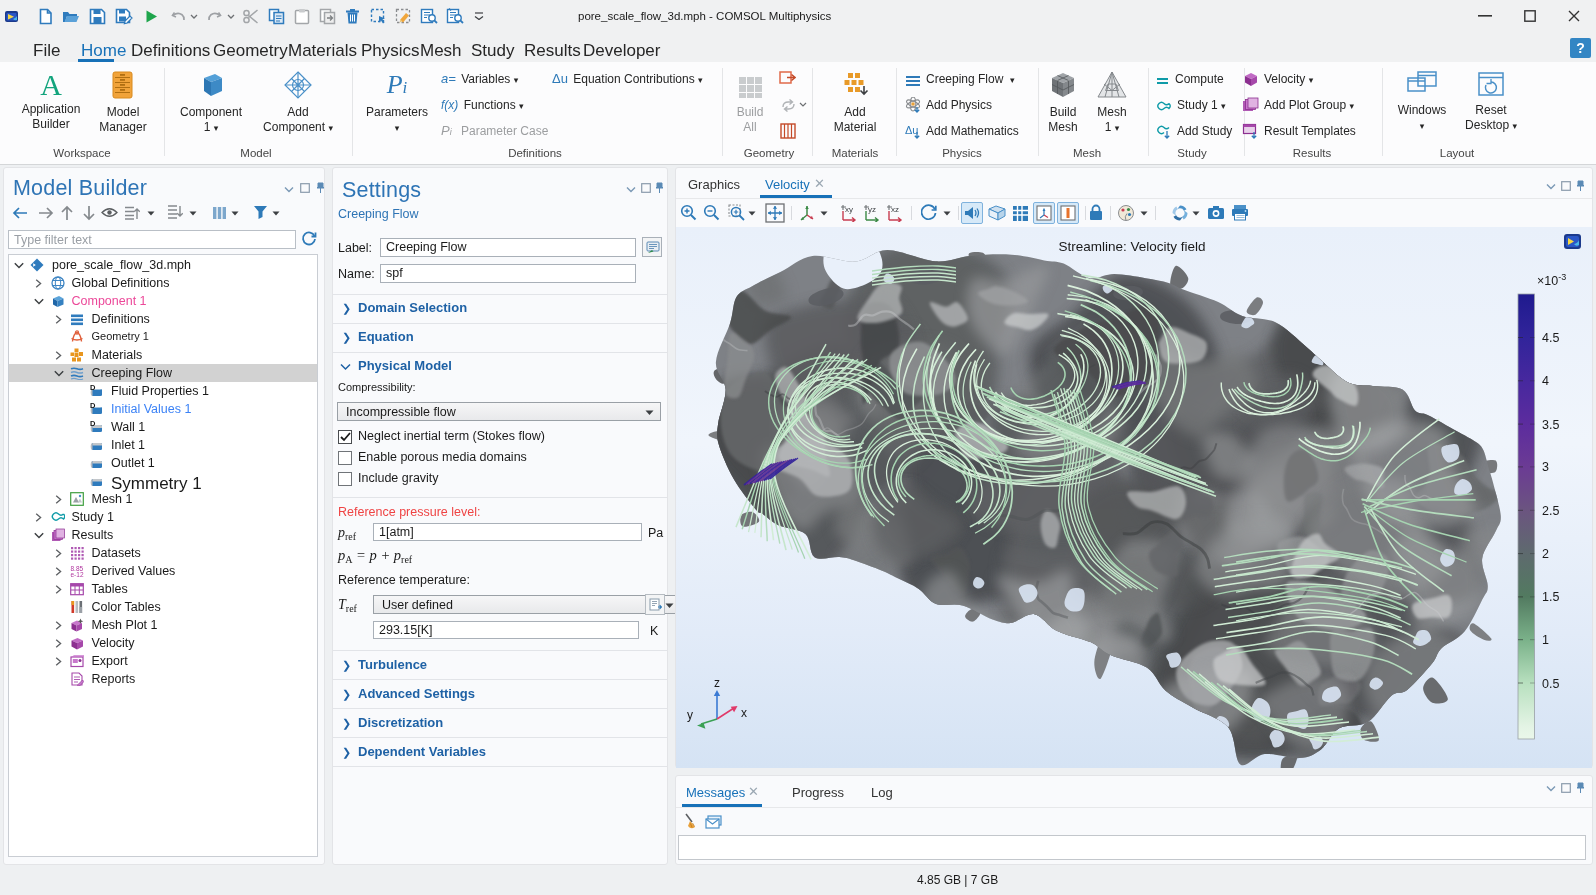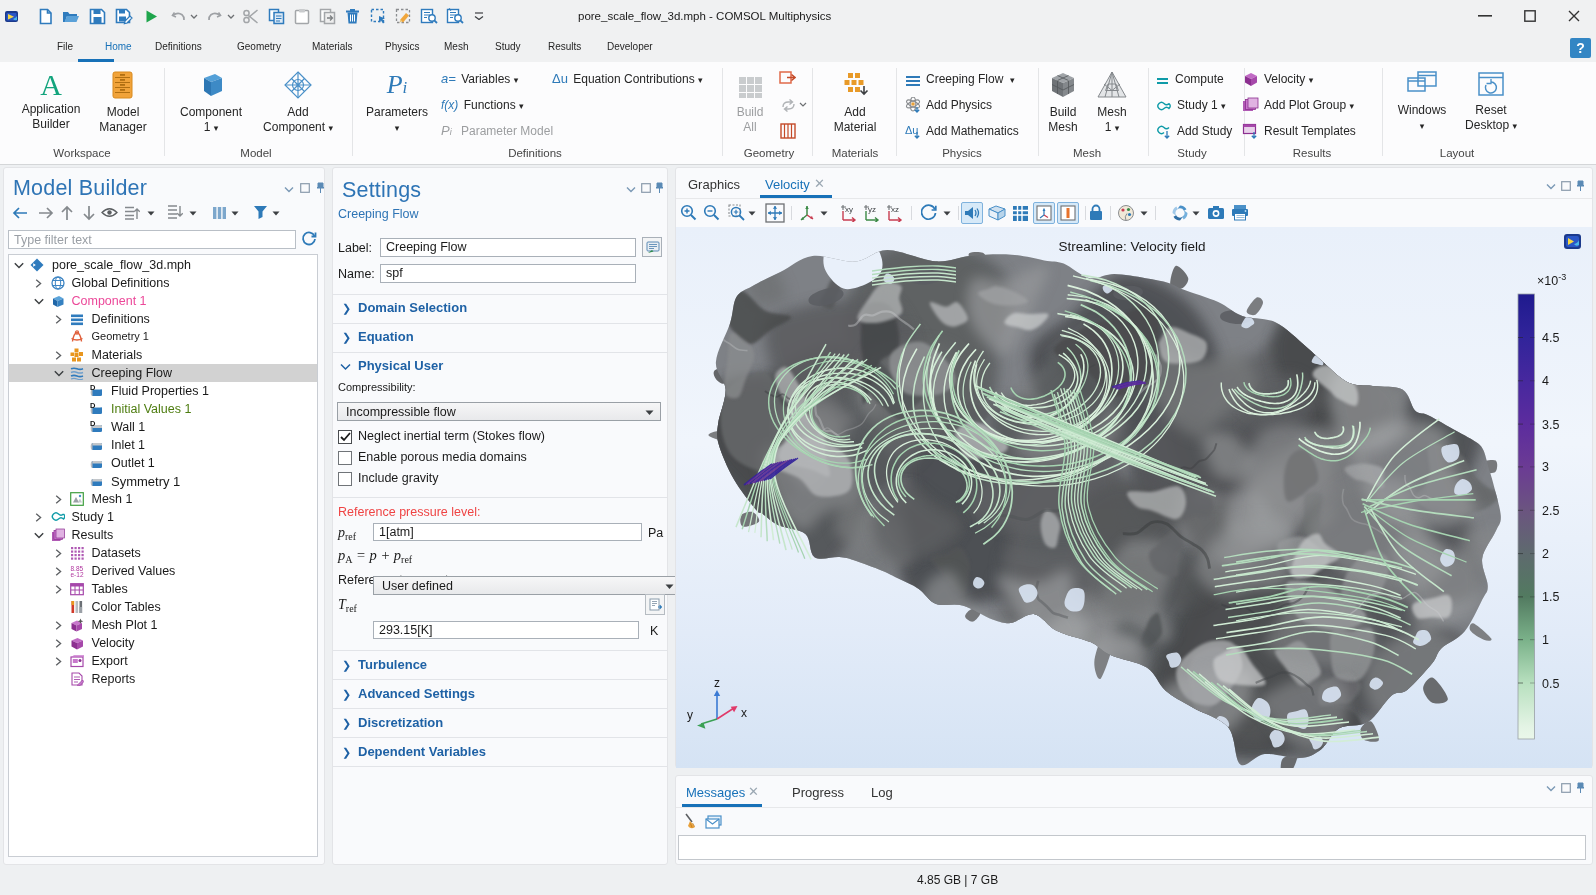--- a/index.html
+++ b/index.html
@@ -1,21 +1,21 @@
 <!DOCTYPE html>
 <html><head>
 <meta charset="utf-8">
 <style>
 * { margin:0; padding:0; box-sizing:border-box; }
 html,body { width:1596px; height:895px; overflow:hidden; font-family:"Liberation Sans", sans-serif; }
 body { position:relative; background:#eef0f2; }
 .abs { position:absolute; }
 #titlebar { left:0; top:0; width:1596px; height:32px; background:#f0f1f2; }
 #menubar { left:0; top:32px; width:1596px; height:30px; background:#f0f1f2; }
-.menuitem { position:absolute; top:9px; font-size:10px; color:#262626;margin-left:24px; }
+.menuitem { position:absolute; top:9px; font-size:17px; color:#262626; }
 #ribbon { left:0; top:62px; width:1596px; height:103px; background:#fcfcfd; border-bottom:1px solid #d4d6d8; }
 .rsep { position:absolute; top:6px; width:1px; height:88px; background:#e4e5e7; }
 .rgl { position:absolute; top:85px; font-size:11.5px; color:#454545; text-align:center; width:120px; margin-left:-60px; }
 .bigbtn { position:absolute; top:8px; text-align:center; font-size:12px; color:#262626; width:110px; margin-left:-55px; }
 .bigbtn svg { display:inline-block; }
 .bigbtn .lbl { margin-top:2px; line-height:15px; }
 .rowbtn { position:absolute; font-size:12px; color:#262626; white-space:nowrap; height:18px; line-height:18px; }
 .rowbtn svg { display:inline-block; vertical-align:-4px; margin-right:5px; }
 .dis { color:#9c9ea0 !important; }
 .panel { position:absolute; background:#f9fafc; border:1px solid #e3e4e7; border-radius:3px; }
@@ -229,21 +229,21 @@
       </svg>
     <div class="lbl">Add<br>Component <span class="chev" style="font-size:9px">▾</span></div>
   </div>
 
   <div class="bigbtn" style="left:397px">
     <div style="font-size:26px;line-height:30px;color:#2e7ab8;font-style:italic;font-family:'Liberation Serif',serif;">P<span style="font-size:17px">i</span></div>
     <div class="lbl">Parameters<br><span class="chev" style="font-size:9px">▾</span></div>
   </div>
   <div class="rowbtn" style="left:441px;top:8px"><span style="color:#2e7ab8;font-size:13px;font-style:italic;">a=</span> <span style="margin-left:2px">Variables <span class="chev" style="font-size:9px">▾</span></span></div>
   <div class="rowbtn" style="left:441px;top:34px"><span style="color:#2e7ab8;font-size:12px;font-style:italic;">f(x)</span> <span style="margin-left:2px">Functions <span class="chev" style="font-size:9px">▾</span></span></div>
-  <div class="rowbtn dis" style="left:441px;top:60px"><span style="font-size:13px;font-style:italic;">P<span style="font-size:9px">i</span></span> <span style="margin-left:6px">Parameter Model</span></div>
+  <div class="rowbtn dis" style="left:441px;top:60px"><span style="font-size:13px;font-style:italic;">P<span style="font-size:9px">i</span></span> <span style="margin-left:6px">Parameter Case</span></div>
   <div class="rowbtn" style="left:552px;top:8px"><span style="color:#2e7ab8;font-size:13px;">Δu</span> <span style="margin-left:2px">Equation Contributions <span class="chev" style="font-size:9px">▾</span></span></div>
 
   <div class="bigbtn dis" style="left:750px">
     <svg width="30" height="30" viewBox="0 0 30 30">
         <g fill="#c9ccce">
           <rect x="4" y="7" width="7" height="7"></rect>
           <rect x="12" y="7" width="7" height="7"></rect>
           <rect x="20" y="7" width="7" height="7"></rect>
           <rect x="4" y="15" width="7" height="7"></rect>
           <rect x="12" y="15" width="7" height="7"></rect>
@@ -513,21 +513,21 @@
         <path d="M3.5 5 h8 l0.6 1 h-8.6 z" fill="#9fc1dd"></path>
         <text x="1" y="6" font-size="7.5" font-weight="bold" fill="#111" font-family="Liberation Sans">D</text>
       </svg>
     <div class="abs" style="left:102px;top:128.9px;font-size:12.5px;color:#1a1a1a;white-space:nowrap">Fluid Properties 1</div>
     <svg class="abs" style="left:80px;top:146.9px" width="14" height="14" viewBox="0 0 14 14">
         <ellipse cx="3.5" cy="8.5" rx="1.8" ry="3.5" fill="#b9bdc2"></ellipse>
         <path d="M3.5 5 h8 q1.5 0 1.5 1 v5 q0 1 -1.5 1 h-8 z" fill="#2f7bbd"></path>
         <path d="M3.5 5 h8 l0.6 1 h-8.6 z" fill="#9fc1dd"></path>
         <text x="1" y="6" font-size="7.5" font-weight="bold" fill="#111" font-family="Liberation Sans">D</text>
       </svg>
-    <div class="abs" style="left:102px;top:146.9px;font-size:12.5px;color:#4d7c0f;white-space:nowrap">Initial Values 1</div>
+    <div class="abs" style="left:102px;top:146.9px;font-size:12.5px;color:#3b82f6;white-space:nowrap">Initial Values 1</div>
     <svg class="abs" style="left:80px;top:164.9px" width="14" height="14" viewBox="0 0 14 14">
         <ellipse cx="3.5" cy="8.5" rx="1.8" ry="3.5" fill="#b9bdc2"></ellipse>
         <path d="M3.5 5 h8 q1.5 0 1.5 1 v5 q0 1 -1.5 1 h-8 z" fill="#2f7bbd"></path>
         <path d="M3.5 5 h8 q1.5 0 1.5 1 v2 h-9.5 z" fill="#c3c7cb"></path>
         <text x="1" y="6" font-size="7.5" font-weight="bold" fill="#111" font-family="Liberation Sans">D</text>
       </svg>
     <div class="abs" style="left:102px;top:164.9px;font-size:12.5px;color:#1a1a1a;white-space:nowrap">Wall 1</div>
     <svg class="abs" style="left:80px;top:182.9px" width="14" height="14" viewBox="0 0 14 14">
         <ellipse cx="3.5" cy="8.5" rx="1.8" ry="3.5" fill="#b9bdc2"></ellipse>
         <path d="M3.5 5 h8 q1.5 0 1.5 1 v5 q0 1 -1.5 1 h-8 z" fill="#2f7bbd"></path>
@@ -538,21 +538,21 @@
         <ellipse cx="3.5" cy="8.5" rx="1.8" ry="3.5" fill="#b9bdc2"></ellipse>
         <path d="M3.5 5 h8 q1.5 0 1.5 1 v5 q0 1 -1.5 1 h-8 z" fill="#2f7bbd"></path>
         <path d="M3.5 5 h8 q1.5 0 1.5 1 v1.5 h-9.5 z" fill="#c3c7cb"></path>
       </svg>
     <div class="abs" style="left:102px;top:200.9px;font-size:12.5px;color:#1a1a1a;white-space:nowrap">Outlet 1</div>
     <svg class="abs" style="left:80px;top:218.9px" width="14" height="14" viewBox="0 0 14 14">
         <ellipse cx="3.5" cy="8.5" rx="1.8" ry="3.5" fill="#b9bdc2"></ellipse>
         <path d="M3.5 5 h8 q1.5 0 1.5 1 v5 q0 1 -1.5 1 h-8 z" fill="#2f7bbd"></path>
         <path d="M3.5 5 h8 q1.5 0 1.5 1 v1.5 h-9.5 z" fill="#c3c7cb"></path>
       </svg>
-    <div class="abs" style="left:102px;top:218.9px;font-size:13px;color:#1a1a1a;white-space:nowrap">Symmetry 1</div>
+    <div class="abs" style="left:102px;top:218.9px;font-size:17px;color:#1a1a1a;white-space:nowrap">Symmetry 1</div>
     <svg class="abs" style="left:46px;top:240.4px" width="7" height="9" viewBox="0 0 7 9">
         <path d="M1.2 0.8 L5.6 4.5 L1.2 8.2" fill="none" stroke="#5b5e61" stroke-width="1.3"></path>
       </svg>
     <svg class="abs" style="left:61px;top:236.9px" width="14" height="14" viewBox="0 0 14 14">
         <rect x="0.7" y="0.7" width="12.6" height="12.6" fill="#fff" stroke="#3f9e3f" stroke-width="1.2"></rect>
         <path d="M3 10.5 L6 5 L9 10.5 Z" fill="#9aa0a6"></path>
         <path d="M7.5 10.5 L10 6.5 L12 10.5 Z" fill="#c3c7cb"></path>
         <circle cx="10" cy="4" r="1.2" fill="#4a90c8"></circle>
       </svg>
     <div class="abs" style="left:82.5px;top:236.9px;font-size:12.5px;color:#1a1a1a;white-space:nowrap">Mesh 1</div>
@@ -687,21 +687,21 @@
   <div class="seprow" style="left:0;top:126px"></div>
   <div class="schev" style="left:9px;top:134px">❯</div>
   <div class="sechead" style="left:25px;top:132px">Domain Selection</div>
   <div class="seprow" style="left:0;top:155px"></div>
   <div class="schev" style="left:9px;top:163px">❯</div>
   <div class="sechead" style="left:25px;top:161px">Equation</div>
   <div class="seprow" style="left:0;top:184px"></div>
   <svg class="abs" style="left:7px;top:195px" width="11" height="8" viewBox="0 0 11 8">
       <path d="M1 1.5 l4.5 4.5 4.5 -4.5" fill="none" stroke="#1e61a5" stroke-width="1.5"></path>
     </svg>
-  <div class="sechead" style="left:25px;top:190px">Physical User</div>
+  <div class="sechead" style="left:25px;top:190px">Physical Model</div>
 
   <div class="abs" style="left:5px;top:213px;font-size:11px;color:#1a1a1a">Compressibility:</div>
   <div class="abs" style="left:4px;top:234px;width:324px;height:19px;background:linear-gradient(#f6f6f7,#e8e9eb);border:1px solid #9aa0a6;">
     <span style="position:absolute;left:8px;top:2px;font-size:12.5px;color:#1a1a1a">Incompressible flow</span>
     <svg style="position:absolute;right:6px;top:7px" width="9" height="6" viewBox="0 0 9 6">
         <path d="M0.5 0.5 L4.5 5 L8.5 0.5 Z" fill="#3c3f42"></path>
       </svg>
   </div>
   <div class="abs" style="left:5px;top:262px;width:14px;height:14px;border:1.5px solid #494c4f;background:#fff">
       <svg width="11" height="10" viewBox="0 0 11 10" style="margin:0.5px 0 0 0.5px">
@@ -715,21 +715,21 @@
   <div class="abs" style="left:25px;top:303px;font-size:12.5px;color:#1a1a1a">Include gravity</div>
 
   <div class="seprow" style="left:0;top:329px"></div>
   <div class="abs" style="left:5px;top:337px;font-size:12.5px;color:#ef4444">Reference pressure level:</div>
   <div class="abs" style="left:5px;top:357px;font-size:14px;color:#1a1a1a;font-family:'Liberation Serif',serif;font-style:italic">p<span style="font-size:10px;font-style:normal;vertical-align:-3px">ref</span></div>
   <div class="inp" style="left:40px;top:355px;width:269px;height:18px">1[atm]</div>
   <div class="abs" style="left:315px;top:358px;font-size:12.5px;color:#1a1a1a">Pa</div>
   <div class="abs" style="left:5px;top:379px;font-size:14.5px;color:#1a1a1a;font-family:'Liberation Serif',serif;font-style:italic">p<span style="font-size:10px;font-style:normal;vertical-align:-3px">A</span> = p + p<span style="font-size:10px;font-style:normal;vertical-align:-3px">ref</span></div>
   <div class="abs" style="left:5px;top:405px;font-size:12.5px;color:#1a1a1a">Reference temperature:</div>
   <div class="abs" style="left:5px;top:429px;font-size:14px;color:#1a1a1a;font-family:'Liberation Serif',serif;font-style:italic">T<span style="font-size:10px;font-style:normal;vertical-align:-3px">ref</span></div>
-  <div class="abs" style="left:40px;top:408px;width:308px;height:19px;background:linear-gradient(#f6f6f7,#e8e9eb);border:1px solid #9aa0a6;">
+  <div class="abs" style="left:40px;top:427px;width:308px;height:19px;background:linear-gradient(#f6f6f7,#e8e9eb);border:1px solid #9aa0a6;">
     <span style="position:absolute;left:8px;top:2px;font-size:12.5px;color:#1a1a1a">User defined</span>
     <svg style="position:absolute;right:6px;top:7px" width="9" height="6" viewBox="0 0 9 6">
         <path d="M0.5 0.5 L4.5 5 L8.5 0.5 Z" fill="#3c3f42"></path>
       </svg>
   </div>
   <div class="abs" style="left:312px;top:426px;width:20px;height:21px;border:1px solid #b6bcc2;background:#f3f4f5">
       <svg style="margin:3px 0 0 3px" width="13" height="14" viewBox="0 0 13 14">
         <rect x="1" y="1" width="9" height="11" fill="#fff" stroke="#8a9bac" stroke-width="1"></rect>
         <path d="M3 3.5h5M3 5.5h5M3 7.5h3" stroke="#8a9bac" stroke-width="0.9"></path>
         <path d="M9 9 l3.5 0 m-1.8 -1.8 l1.8 1.8 -1.8 1.8" stroke="#2e7ab8" stroke-width="1.1" fill="none"></path>

